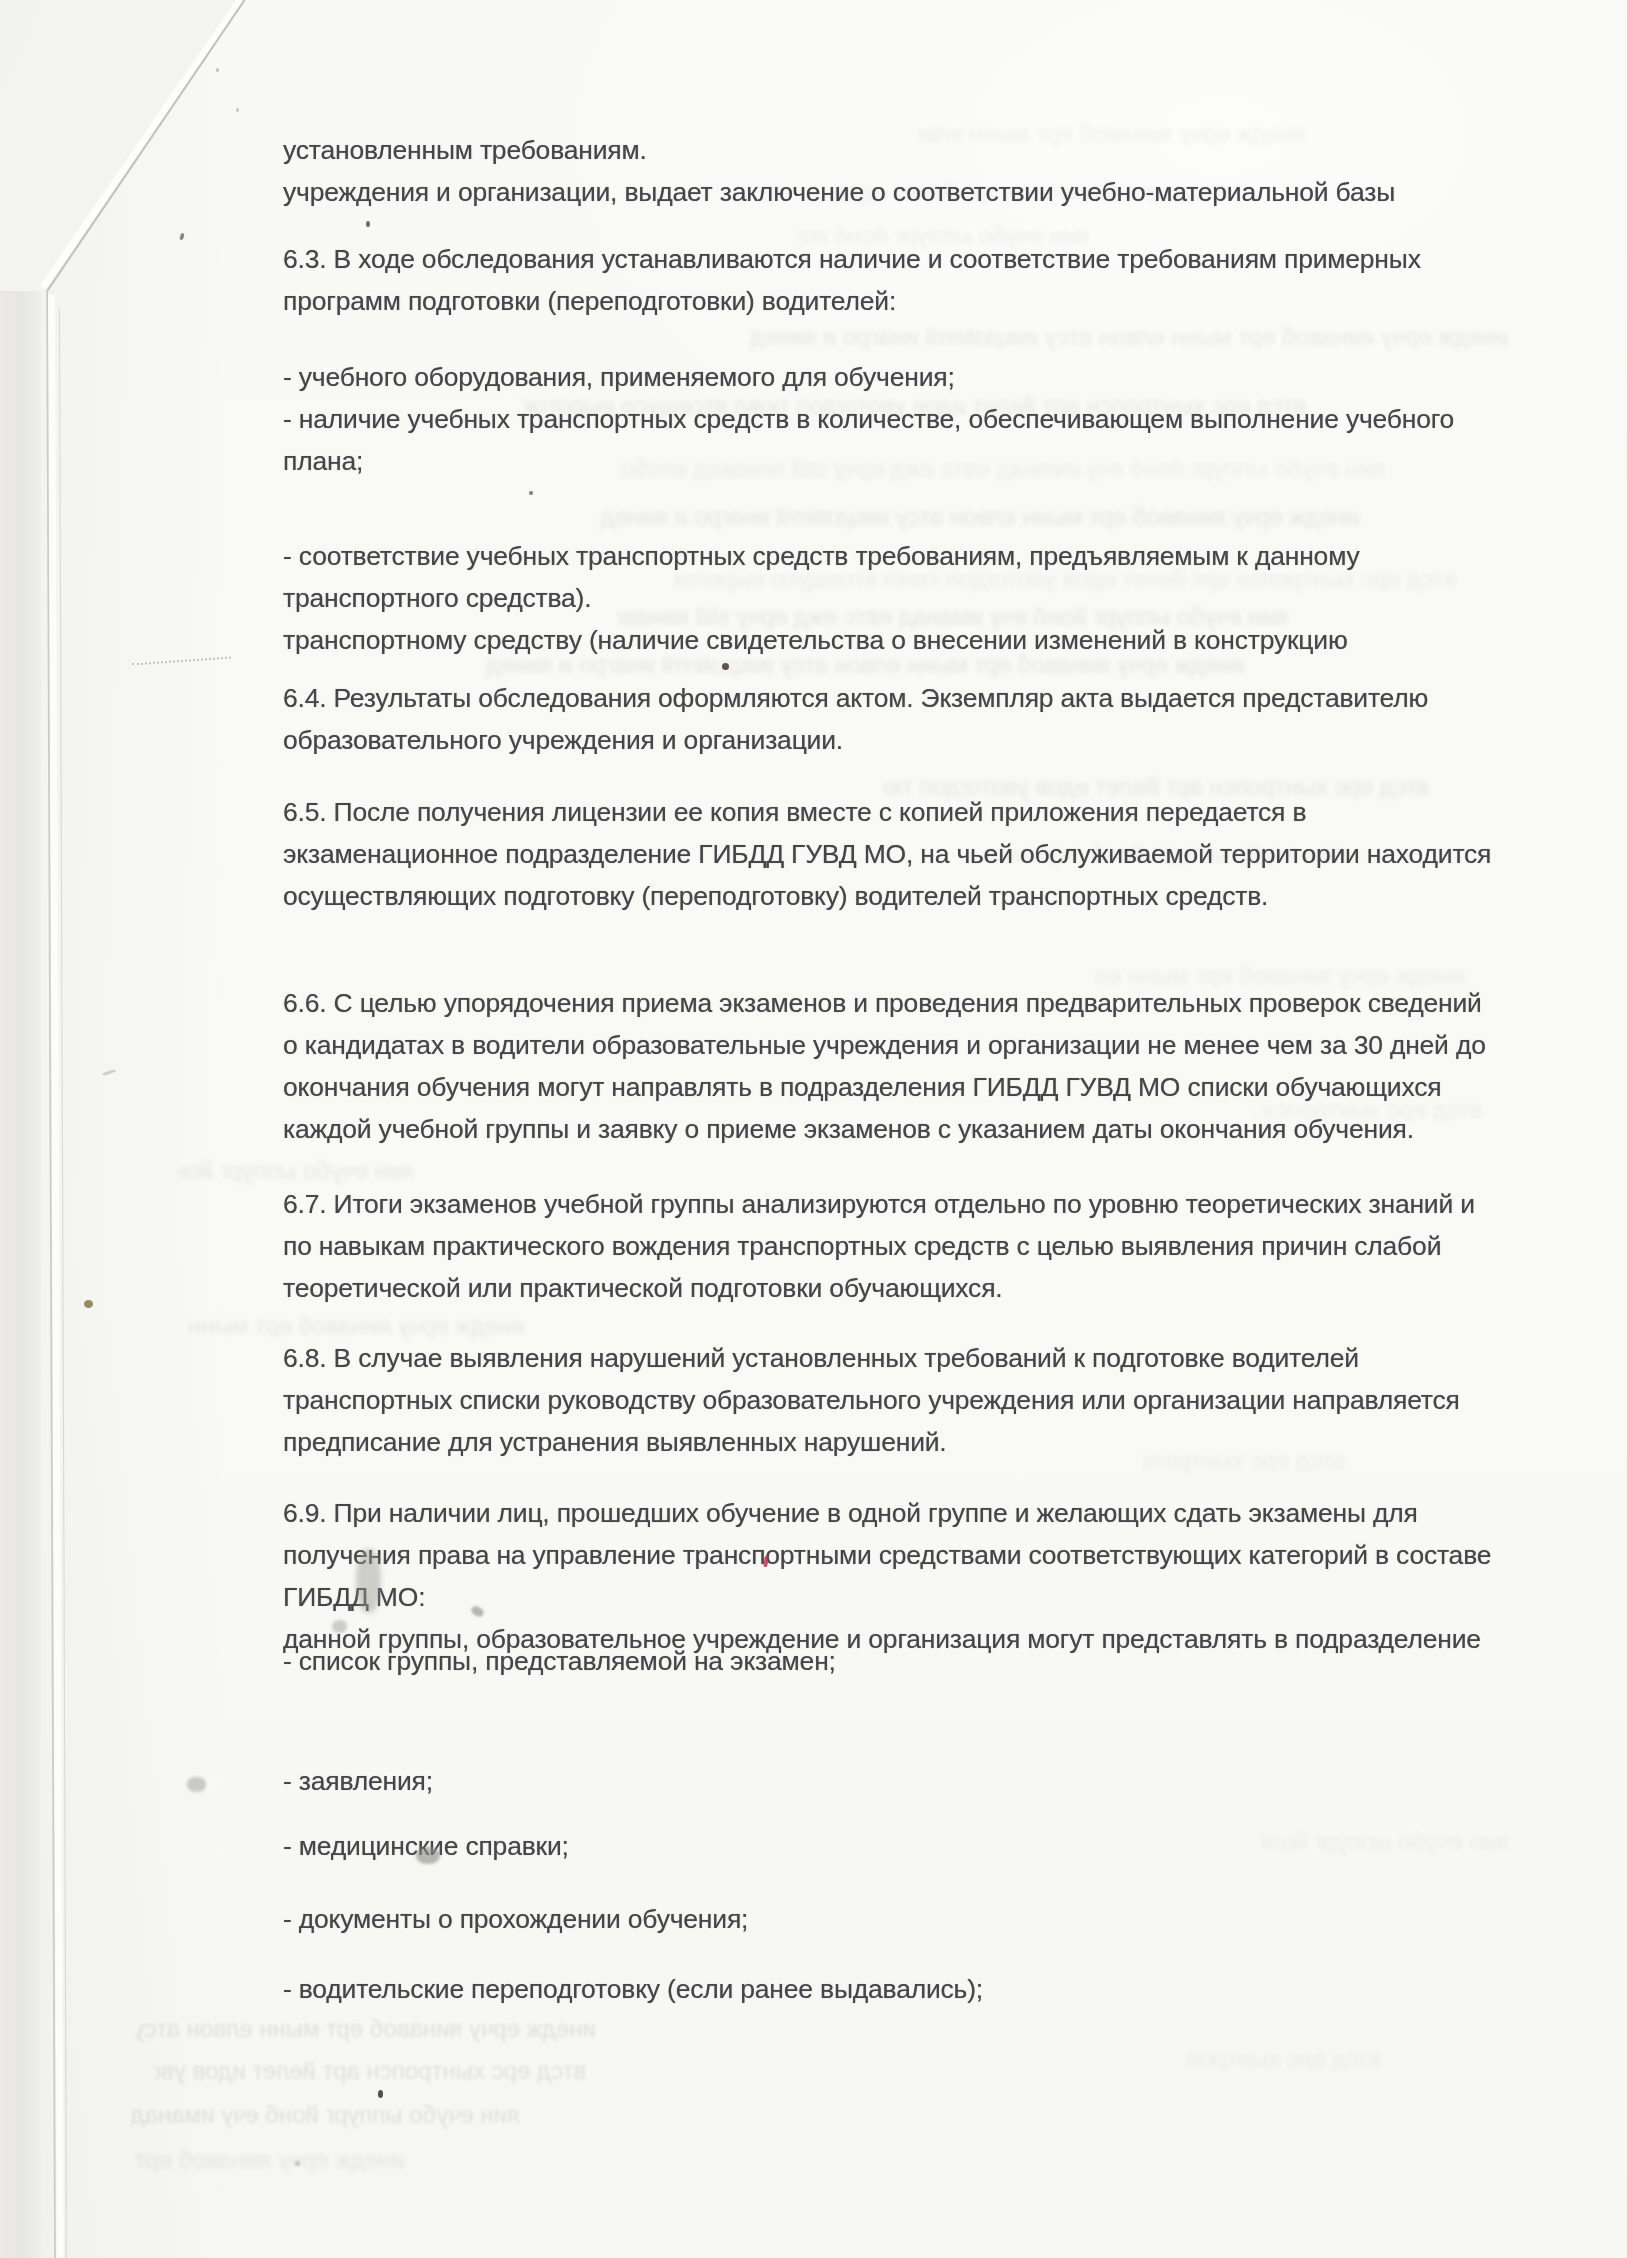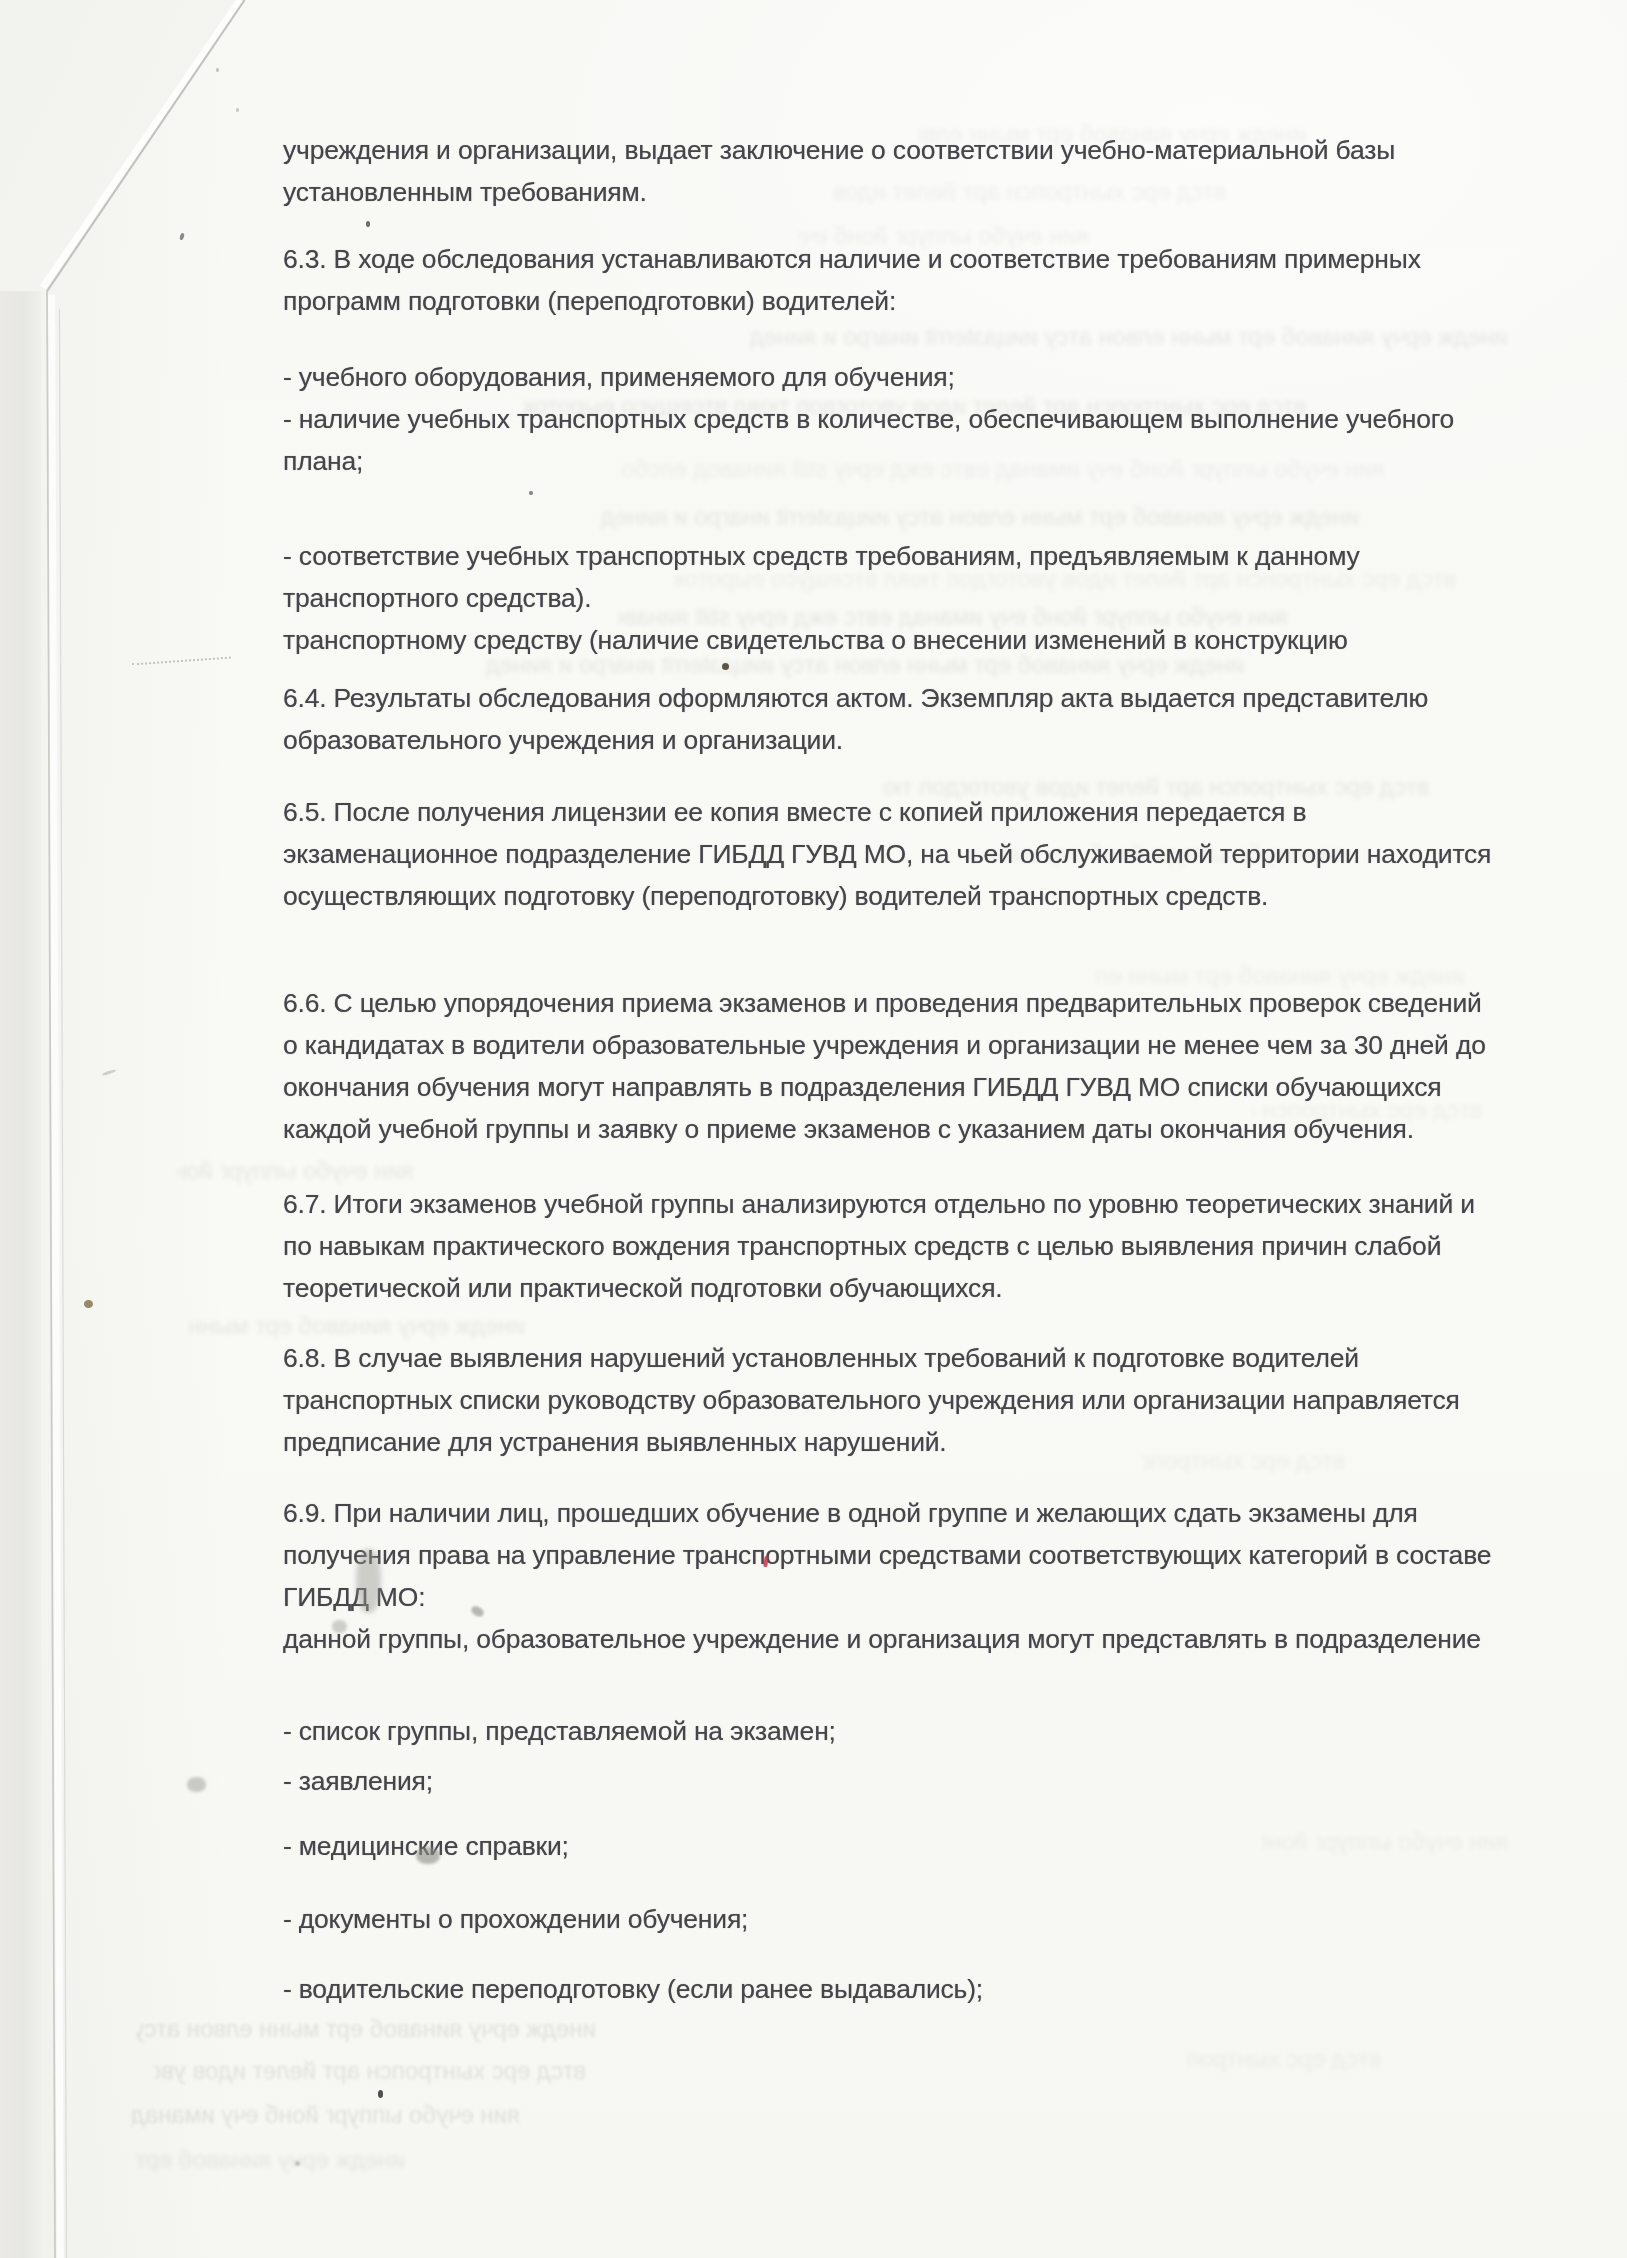--- a/index.html
+++ b/index.html
@@ -58,22 +58,22 @@
 
 <svg class="edges" width="1628" height="2258" viewBox="0 0 1845 2560">
   <path d="M272,0 L48,326" stroke="#fdfdfb" stroke-width="8" fill="none"></path>
   <path d="M277,0 L53,330" stroke="#c2c2be" stroke-width="2.4" fill="none"></path>
   <path d="M58,334 L68,2560" stroke="#fcfcfa" stroke-width="8" fill="none"></path>
   <path d="M53,330 L62,2560" stroke="#cbcbc7" stroke-width="2" fill="none"></path>
   <path d="M67,350 L75,2560" stroke="#dadad6" stroke-width="1.3" fill="none"></path>
 </svg>
 
 <div class="para" style="top:135px">
+  <div class="line">установленным требованиям.</div>
   <div class="line">учреждения и организации, выдает заключение о соответствии учебно-материальной базы</div>
-  <div class="line">установленным требованиям.</div>
 </div>
 <div class="para" style="top:244px">
   <div class="line">6.3. В ходе обследования устанавливаются наличие и соответствие требованиям примерных</div>
   <div class="line">программ подготовки (переподготовки) водителей:</div>
 </div>
 <div class="para" style="top:362px">
   <div class="line">- учебного оборудования, применяемого для обучения;</div>
 </div>
 <div class="para" style="top:404px">
   <div class="line">- наличие учебных транспортных средств в количестве, обеспечивающем выполнение учебного</div>
@@ -108,21 +108,21 @@
   <div class="line">6.8. В случае выявления нарушений установленных требований к подготовке водителей</div>
   <div class="line">транспортных списки руководству образовательного учреждения или организации направляется</div>
   <div class="line">предписание для устранения выявленных нарушений.</div>
 </div>
 <div class="para" style="top:1498px">
   <div class="line">6.9. При наличии лиц, прошедших обучение в одной группе и желающих сдать экзамены для</div>
   <div class="line">получения права на управление транспортными средствами соответствующих категорий в составе</div>
   <div class="line">ГИБДД МО:</div>
   <div class="line">данной группы, образовательное учреждение и организация могут представлять в подразделение</div>
 </div>
-<div class="para" style="top:1716px">
+<div class="para" style="top:1646px">
   <div class="line">- список группы, представляемой на экзамен;</div>
 </div>
 <div class="para" style="top:1766px">
   <div class="line">- заявления;</div>
 </div>
 <div class="para" style="top:1831px">
   <div class="line">- медицинские справки;</div>
 </div>
 <div class="para" style="top:1904px">
   <div class="line">- документы о прохождении обучения;</div>

